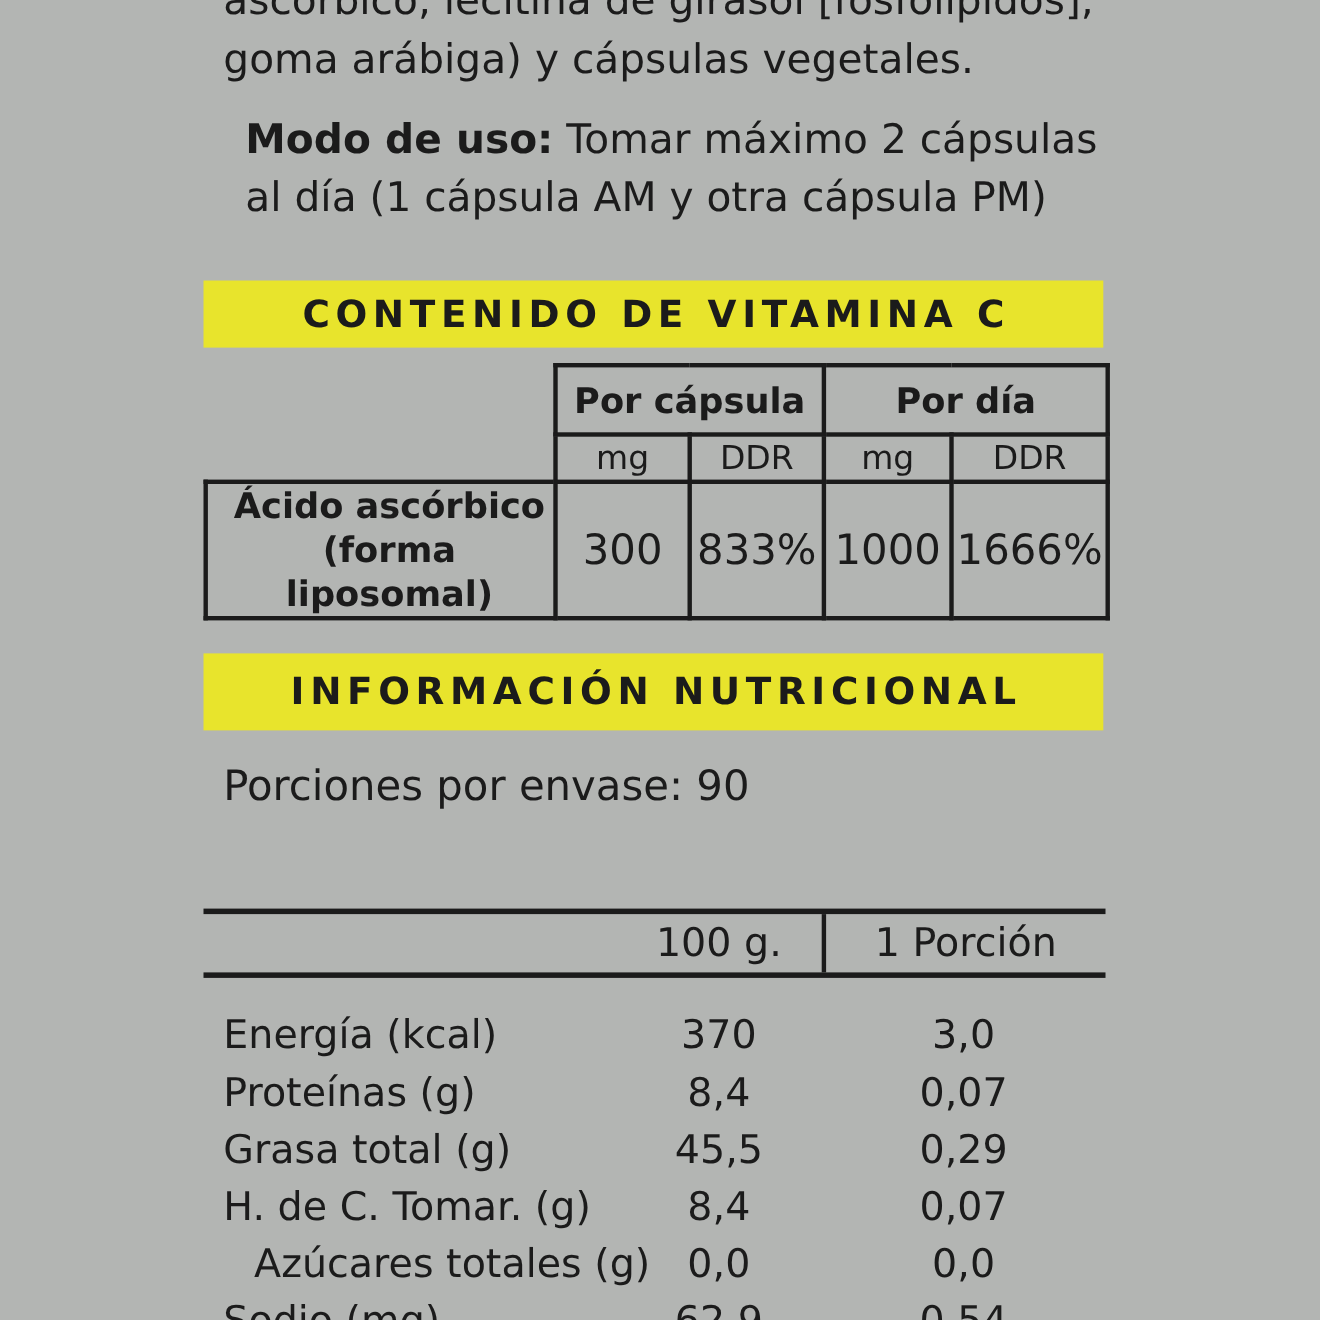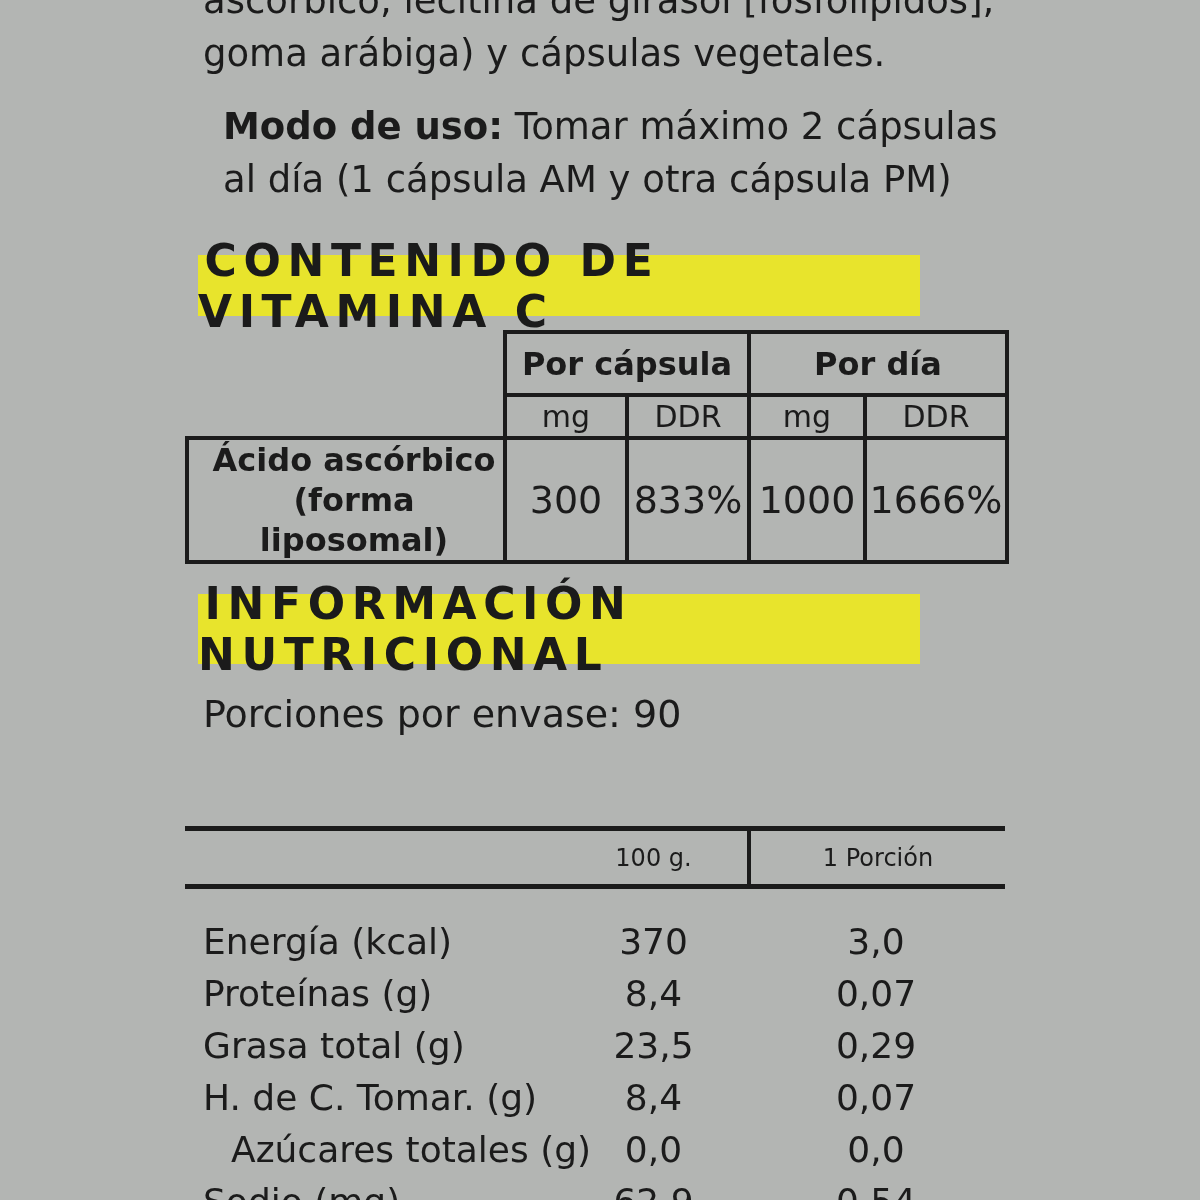--- a/index.html
+++ b/index.html
@@ -36,30 +36,29 @@
     line-height: 53px;
     white-space: nowrap;
     margin-left: 20px;
   }
   .bold { font-weight: 700; }
 
   
   .banner {
     position: absolute;
     left: 185px;
-    width: 722px;
+    width: 818px;
     background: #e8e42c;
     display: flex;
     align-items: center;
     justify-content: center;
     font-weight: 700;
-    font-size: 44px;
+    font-size: 34px;
     letter-spacing: 0.15em;
     text-indent: 0.15em;
-    margin-left: 13px;
   }
   #banner-vitc { top: 255px; height: 61px; }
   #banner-nutri { top: 594px; height: 70px; }
 
   
   .vitc-table {
     position: absolute;
     left: 185px;
     top: 330px;
     border-collapse: collapse;
@@ -116,21 +115,21 @@
   }
   .nutri .hdr-row {
     display: grid;
     grid-template-columns: 375px 187px 258px;
     height: 53px;
   }
   .nutri .hdr-cell {
     display: flex;
     align-items: center;
     justify-content: center;
-    font-size: 24px;
+    font-size: 36px;
   }
   .nutri .hdr-cell.divided { border-left: 4px solid #1b1b1b; }
   .nutri .rows { margin-top: 26px; }
   .nutri .row {
     display: grid;
     grid-template-columns: 375px 187px 258px;
     height: 52px;
     align-items: center;
     font-size: 36px;
   }
@@ -211,21 +210,21 @@
       <div class="val">370</div>
       <div class="val">3,0</div>
     </div>
     <div class="row">
       <div class="lbl">Proteínas (g)</div>
       <div class="val">8,4</div>
       <div class="val">0,07</div>
     </div>
     <div class="row">
       <div class="lbl">Grasa total (g)</div>
-      <div class="val">23,5</div>
+      <div class="val">45,5</div>
       <div class="val">0,29</div>
     </div>
     <div class="row">
       <div class="lbl">H. de C. Tomar. (g)</div>
       <div class="val">8,4</div>
       <div class="val">0,07</div>
     </div>
     <div class="row indent">
       <div class="lbl">Azúcares totales (g)</div>
       <div class="val">0,0</div>

